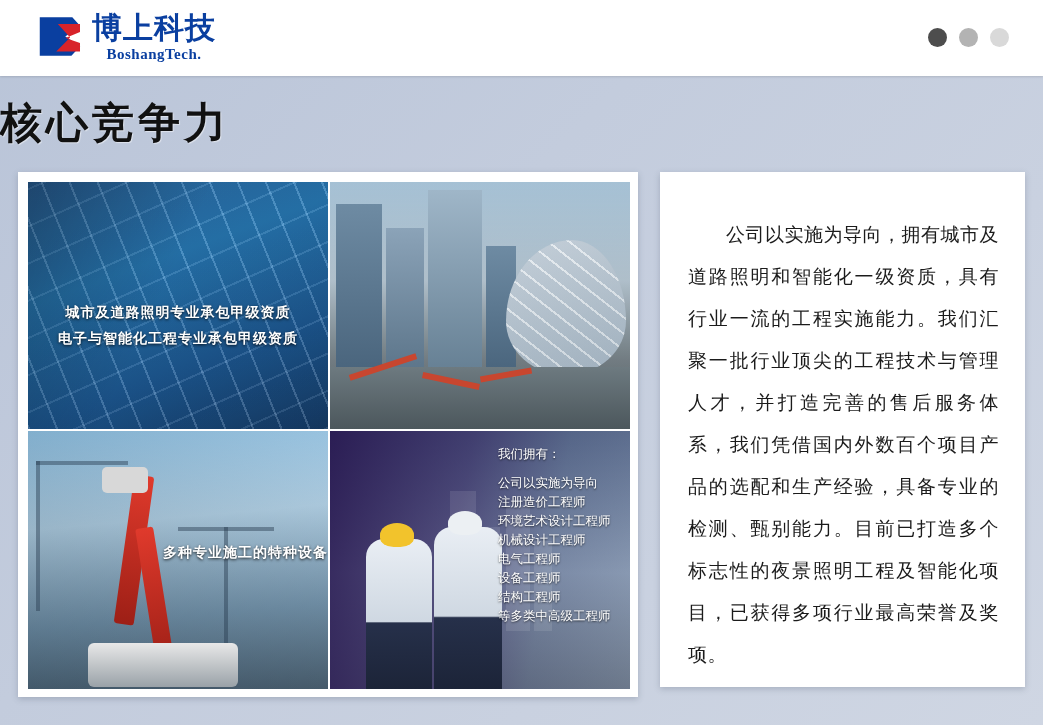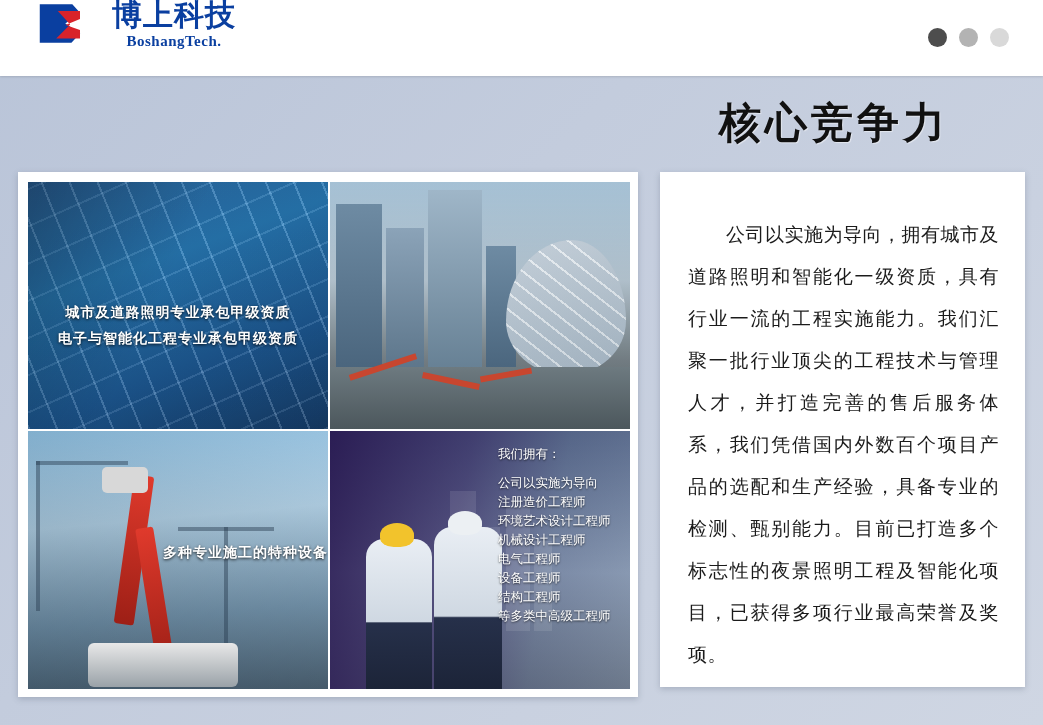--- a/index.html
+++ b/index.html
@@ -26,24 +26,23 @@
     position: absolute;
     left: 0; top: 0;
     width: 1043px;
     height: 76px;
     background: #ffffff;
     box-shadow: 0 1px 2px rgba(0,0,0,0.12);
     z-index: 5;
   }
   .logo-wrap {
     position: absolute;
-    left: 38px; top: 0;
+    left: 38px; top: 13px;
     display: flex;
     align-items: center;
-    gap: 20px;
   }
   .logo-mark {
     width: 46px; height: 46px;
     position: relative;
     margin-right: 8px;
   }
   .logo-mark .blue {
     position: absolute;
     left: 0; top: 0;
     width: 44px; height: 44px;
@@ -89,21 +88,21 @@
   .dot.d1 { background: #4d4d4d; }
   .dot.d2 { background: #b3b3b3; }
   .dot.d3 { background: #d9d9d9; }
 
   
   .slide-title {
     position: absolute;
     top: 95px;
     left: 0;
     width: 949px;
-    text-align: right;
+    text-align: left;
     font-family: "DejaVu Serif", serif;
     font-size: 42px;
     font-weight: bold;
     color: #111111;
     letter-spacing: 4px;
     text-shadow: 1px 1px 1px rgba(255,255,255,0.5);
   }
 
   
   .left-card {

